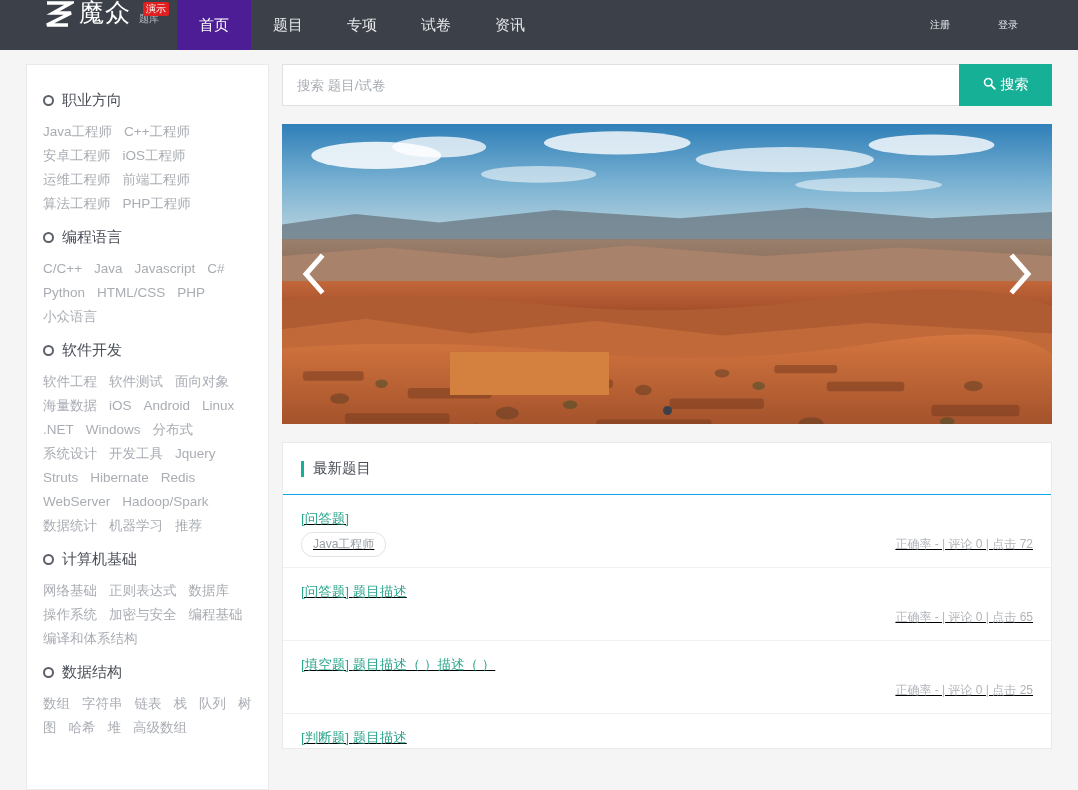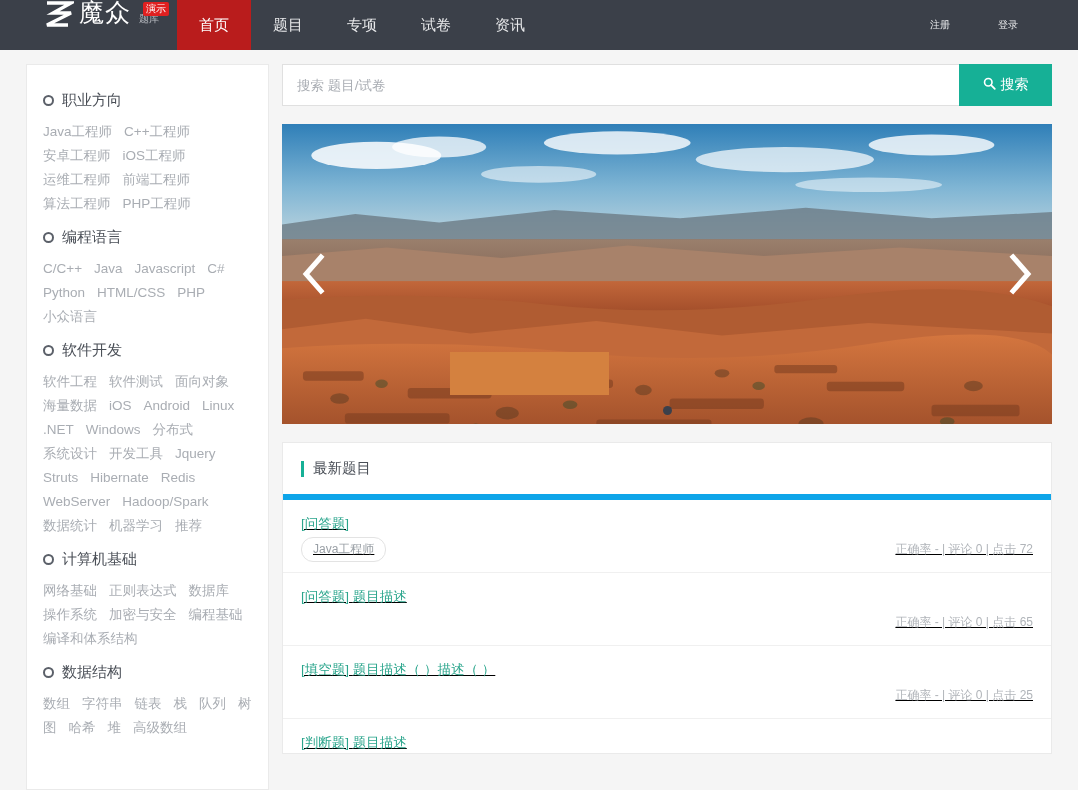--- a/index.html
+++ b/index.html
@@ -43,21 +43,21 @@
     padding: 1px 3px; border-radius: 2px;
     letter-spacing: 0;
   }
   .nav { display: flex; align-items: stretch; }
   .nav-item {
     color: #e8e9eb; font-size: 15px;
     display: flex; align-items: center; justify-content: center;
     padding: 0 22px; cursor: pointer;
     min-width: 68px;
   }
-  .nav-item.active { background: #b91c1c; color: #ffffff; }
+  .nav-item.active { background: #4c1d95; color: #ffffff; }
   .nav-right {
     margin-left: auto; display: flex; align-items: center;
     padding-right: 36px;
   }
   .nav-right .nav-item { padding: 0 12px; font-size: 10px; }
 
   
   .page {
     display: flex;
     padding: 14px 26px 0 26px;
@@ -154,21 +154,21 @@
   }
 
   
   .panel {
     background: #ffffff;
     border: 1px solid #eaeaea;
   }
   .panel-head {
     display: flex; align-items: center;
     padding: 16px 18px;
-    border-bottom: 6px solid #0ea5e9;
+    border-bottom: 1px solid #0ea5e9;
   }
   .panel-bar {
     width: 3px; height: 16px;
     background: #16b096; margin-right: 9px;
   }
   .panel-title { font-size: 14.5px; color: #4a4f57; }
 
   .q-item { padding: 14px 18px 0 18px; text-decoration: underline; }
   .q-item + .q-item { border-top: 1px solid #f0f0f0; }
   .q-link {

